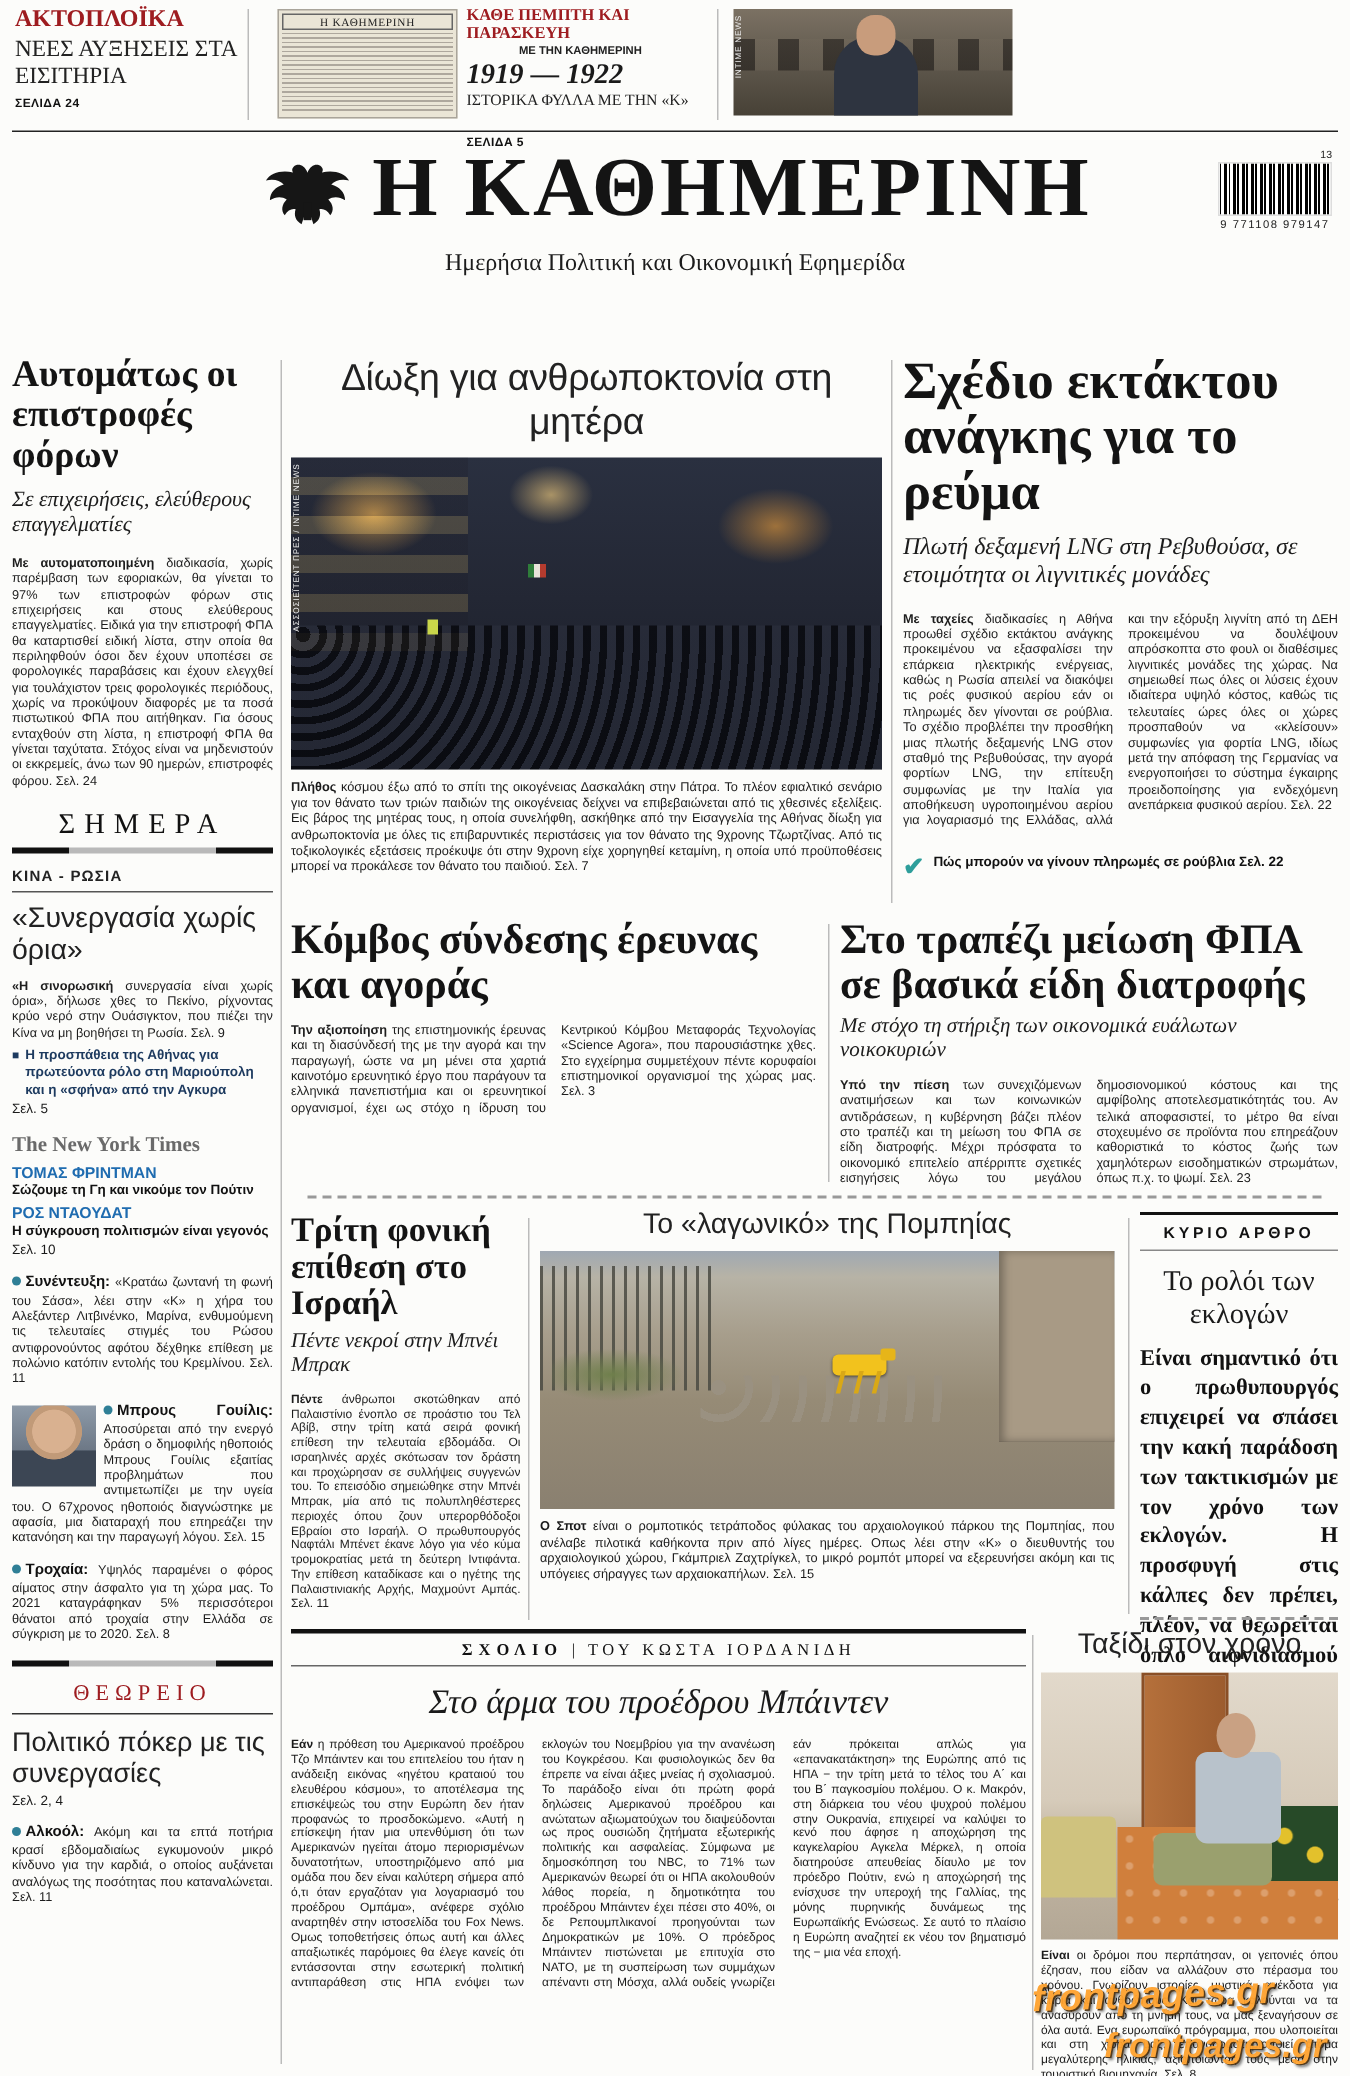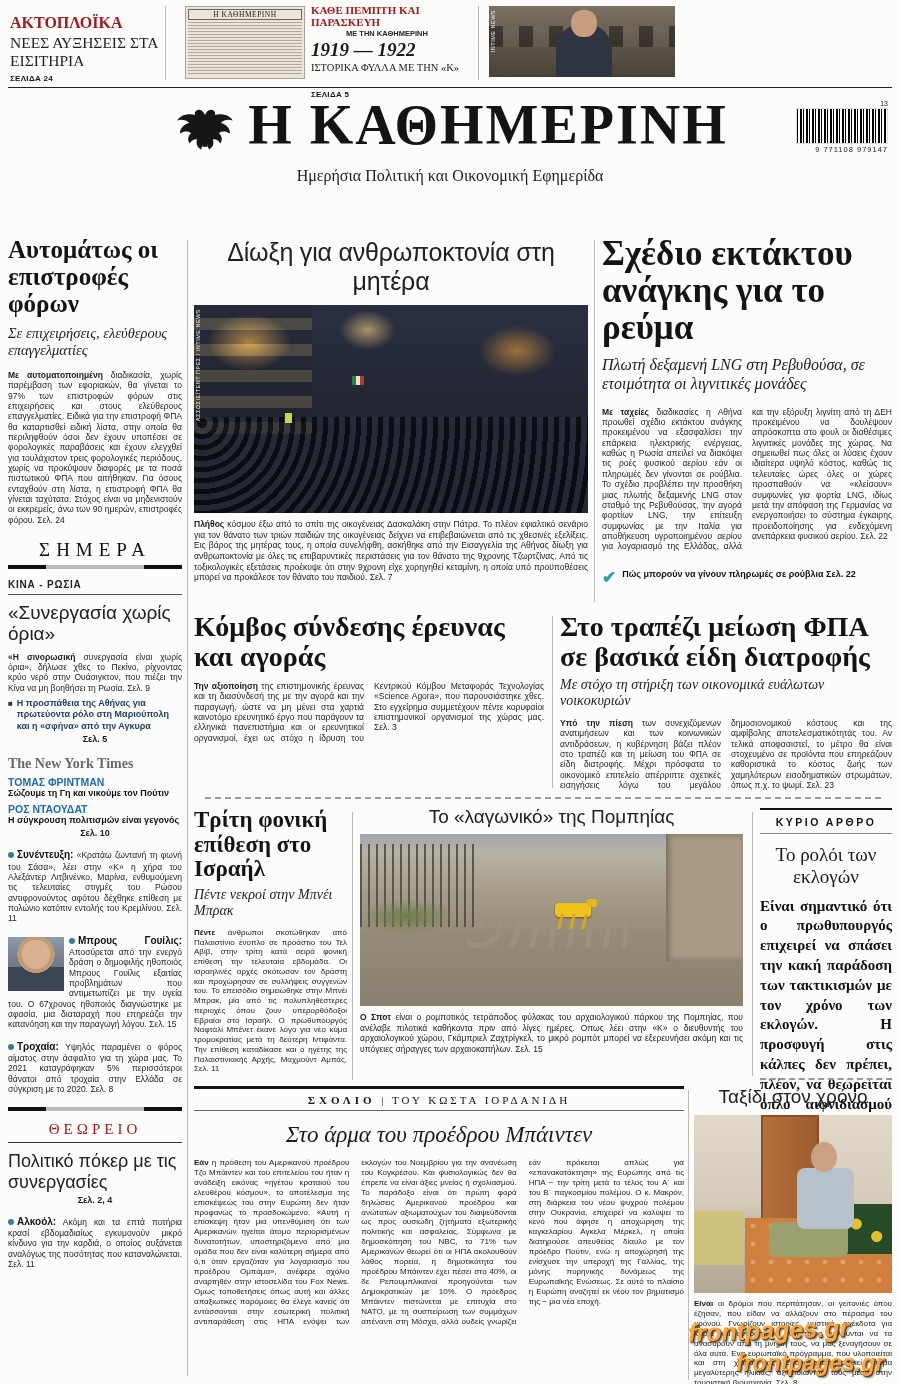--- a/index.html
+++ b/index.html
@@ -10,21 +10,21 @@
   .red { color:#9e1c20; }
   .vr { position:absolute; width:1px; background:#bbb; }
   .dashed { border-top:2px dashed #999; }
   .bodytxt { font-size:8.5px; line-height:1.22; text-align:justify; color:#1d1d1d; }
   .lead { font-weight:bold; }
   .pageref { font-size:8px; font-weight:bold; color:#111; letter-spacing:.3px; }
 
   
   #topstrip { left:8px; top:4px; width:884px; height:80px; }
   .t-kick { font-family:"Liberation Serif",serif; font-weight:bold; }
-  #t-left { position:absolute; left:2px; top:10px; width:152px; }
+  #t-left { position:absolute; left:2px; top:0; width:152px; }
   #t-left .t-kick { font-size:16px; }
   #t-left .t-title { font-family:"Liberation Serif",serif; font-size:15.5px; color:#222; line-height:1.15; margin:2px 0 4px; }
   #vr-t1 { left:157px; top:2px; height:74px; }
   #thumb-oldpaper { position:absolute; left:177px; top:2px; width:120px; height:73px;
       background:#eae5d6; border:1px solid #a9a49a; padding:2px; }
   .op-title { font-family:"Liberation Serif",serif; font-size:7.5px; text-align:center;
       border:1px solid #666; color:#222; letter-spacing:.5px; }
   .op-lines { height:54px; margin-top:2px;
       background:repeating-linear-gradient(180deg,#9a938a 0 1px,transparent 1px 3px); opacity:.75; }
   #t-center { position:absolute; left:303px; top:0; width:162px; }
@@ -50,21 +50,21 @@
   #rule-top { left:8px; top:87px; width:884px; border-top:1.5px solid #222; }
 
   
   #masthead-row { left:0; top:94px; width:100%; display:flex; justify-content:center;
       align-items:center; gap:10px; }
   #eagle { width:66px; height:62px; }
   #mh-title { font-family:"Liberation Serif",serif; font-weight:bold; font-size:56px;
       letter-spacing:2px; color:#141414; line-height:1; }
   #mh-sub { left:0; top:167px; width:100%; text-align:center;
       font-family:"Liberation Serif",serif; font-size:16px; color:#1c1c1c; }
-  #barcode { right:12px; top:108px; width:92px; text-align:right; }
+  #barcode { right:12px; top:108px; width:76px; text-align:center; }
   .bc-flag { position:absolute; right:0; top:-8px; font-size:7px; color:#222; }
   .bc-bars { height:36px; background:repeating-linear-gradient(90deg,#000 0 1px,#fff 1px 3px,#000 3px 5px,#fff 5px 6px); border:1px solid #ddd; }
   .bc-num { font-size:7.5px; color:#222; margin-top:1px; letter-spacing:1px; }
 
   
   #dateline { left:8px; top:198px; width:884px; height:26px; border-top:1px solid #333;
       border-bottom:1px solid #333; display:flex; align-items:center; justify-content:space-between; }
   .dl-it { font-family:"Liberation Serif",serif; font-style:italic; font-size:11px; color:#111; }
   #dl-center { font-family:"Liberation Serif",serif; font-size:11px; letter-spacing:3px; color:#111; }
 
@@ -77,21 +77,21 @@
   .sec-head { text-align:center; font-family:"Liberation Serif",serif; font-size:19px;
       letter-spacing:6px; color:#111; margin-top:14px; }
   .sec-bar { height:4px; margin:4px 0 10px;
       background:linear-gradient(90deg,#111 0 22%,#b9b9b9 22% 78%,#111 78% 100%); }
   .kick-line { font-size:10px; font-weight:bold; letter-spacing:.8px; color:#222;
       border-bottom:1px solid #555; padding-bottom:4px; margin-bottom:7px; }
   .china-title { font-size:19px; line-height:1.12; color:#222; margin-bottom:7px; }
   .nav-bullet { display:flex; gap:4px; font-weight:bold; color:#1d3a5f; font-size:9px;
       line-height:1.25; margin-top:5px; }
   .sq { color:#1d3a5f; font-size:8px; line-height:1.4; }
-  .pg-right { text-align:center; font-weight:bold; font-size:9px; margin-top:2px; }
+  .pg-right { text-align:left; font-weight:normal; font-size:9px; margin-top:2px; }
   .nyt-logo { font-family:"Liberation Serif",serif; font-weight:bold; font-size:14px;
       color:#6a6a6a; margin:12px 0 4px; }
   .nyt-name { color:#1f6cb0; font-weight:bold; font-size:10.5px; margin-top:4px; }
   .nyt-title { font-weight:bold; font-size:9px; color:#111; line-height:1.25; }
   .brief { margin-top:11px; }
   .dot { display:inline-block; width:6px; height:6px; border-radius:50%; background:#2f7f96;
       margin-right:3px; }
   .brief-label { font-weight:bold; font-size:10px; color:#111; }
   #photo-bruce { float:left; width:56px; height:54px; margin:2px 5px 1px 0;
       background:radial-gradient(circle at 50% 32%,#d9b190 0 31%,#c19a78 32% 40%,transparent 41%),

